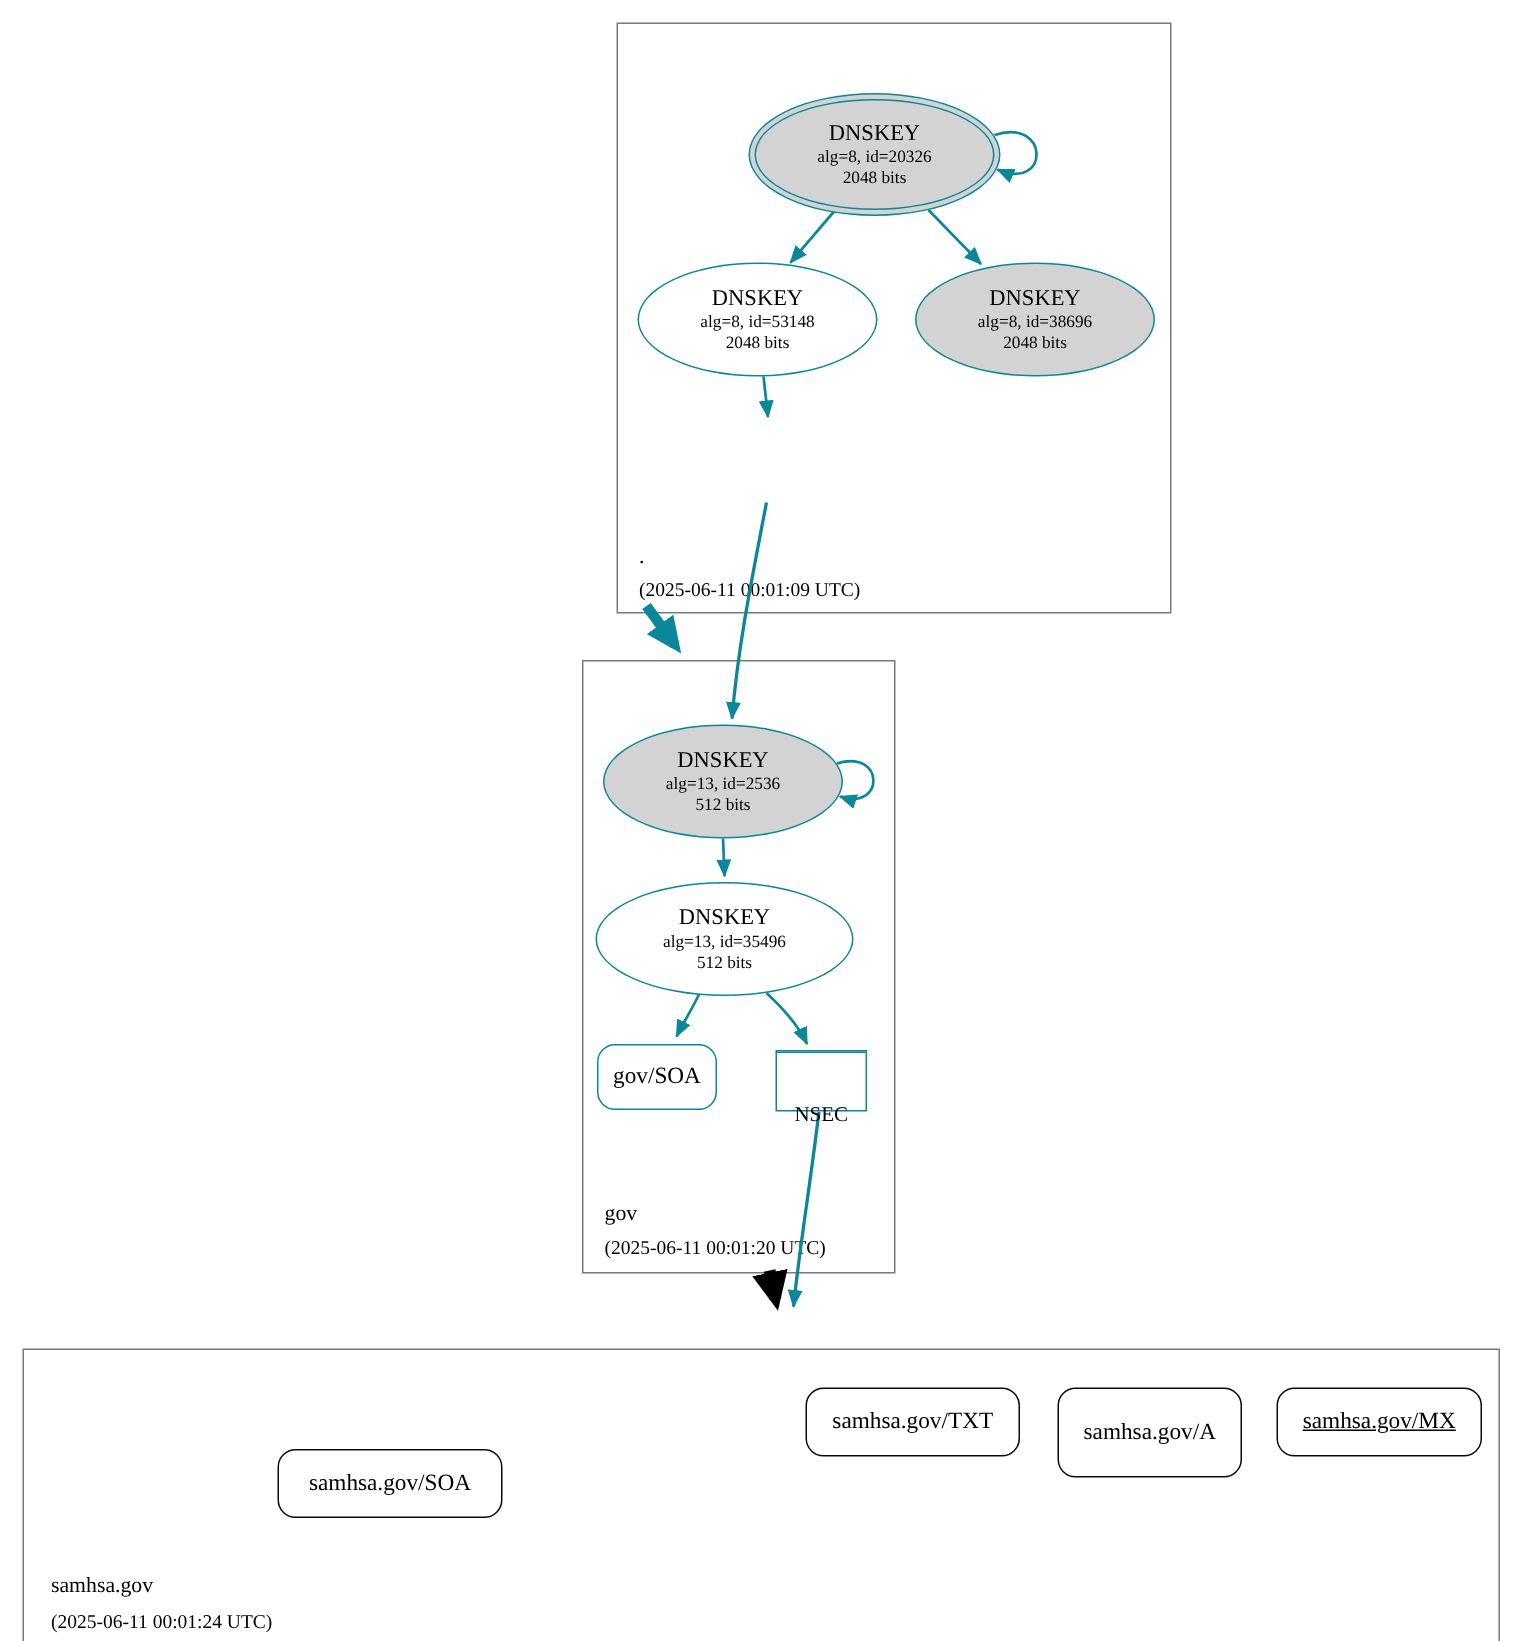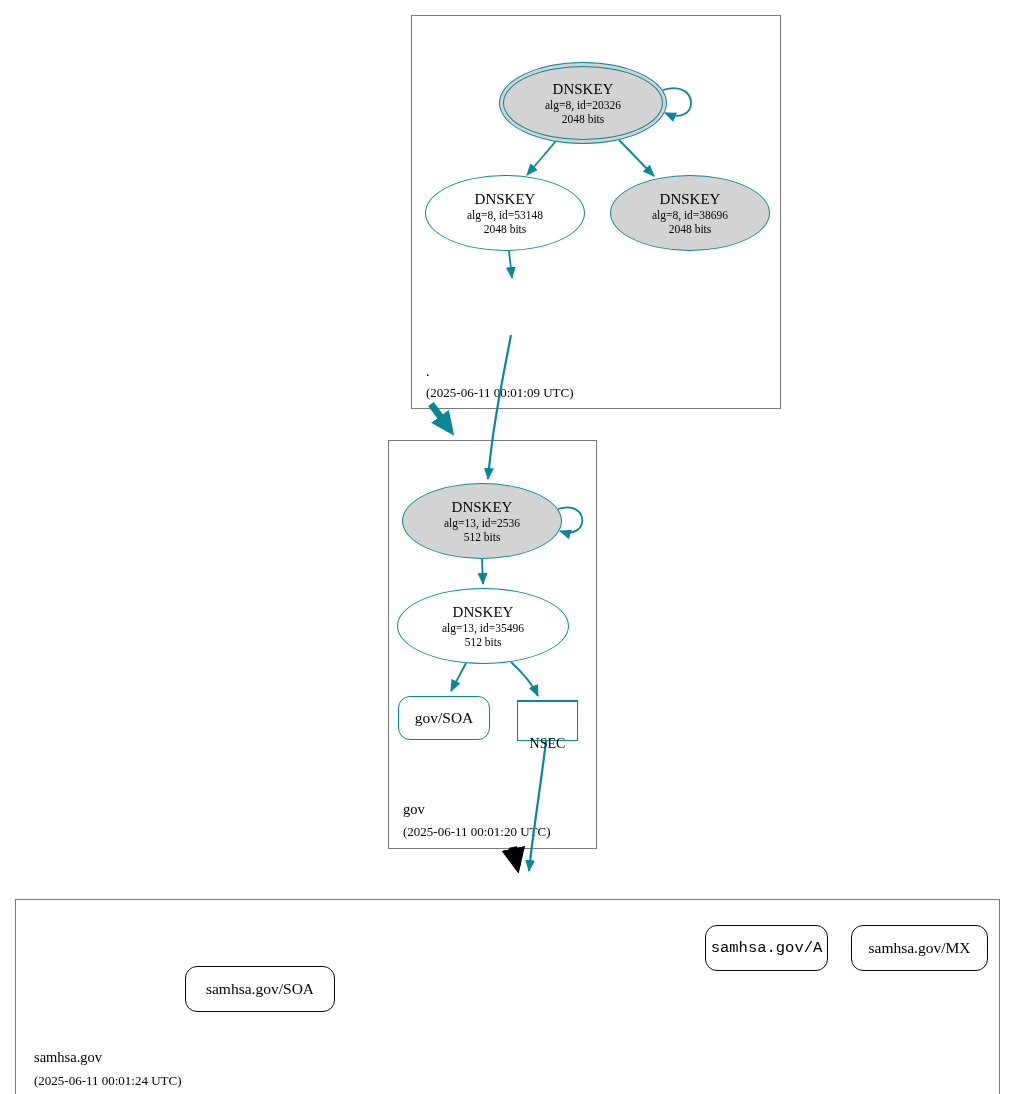--- a/index.html
+++ b/index.html
@@ -112,32 +112,35 @@
     <div class="t2">alg=13, id=2536</div>
     <div class="t2">512 bits</div>
   </div>
 
   <div class="node ellipse" style="left:397px; top:588px; width:172px; height:76px;">
     <div class="t1">DNSKEY</div>
     <div class="t2">alg=13, id=35496</div>
     <div class="t2">512 bits</div>
   </div>
 
-  <div class="rrset secure" style="left:398px; top:696px; width:92px; height:44px;">
+  <div class="rrset secure" style="left:398px; top:696px; width:80px; height:44px;">
     <span>gov/SOA</span>
   </div>
 
   <div class="nsec-node" style="left:517px; top:700px; width:61px; height:41px;">
     <div class="nsec-band"></div>
     <div class="nsec-label">NSEC</div>
   </div>
 
   <div class="rrset" style="left:185px; top:966px; width:150px; height:46px;">
     <span>samhsa.gov/SOA</span>
   </div>
-  <div class="rrset" style="left:705px; top:925px; width:123px; height:46px;font-family:Liberation Mono, monospace;">
+  <div class="rrset" style="left:537px; top:925px; width:143px; height:46px;">
+    <span>samhsa.gov/TXT</span>
+  </div>
+  <div class="rrset" style="left:705px; top:925px; width:123px; height:60px;">
     <span>samhsa.gov/A</span>
   </div>
-  <div class="rrset" style="left:851px; top:925px; width:137px; height:46px;">
+  <div class="rrset" style="left:851px; top:925px; width:137px; height:46px;text-decoration:underline;">
     <span>samhsa.gov/MX</span>
   </div>
 
 </div>
 
 </body></html>

